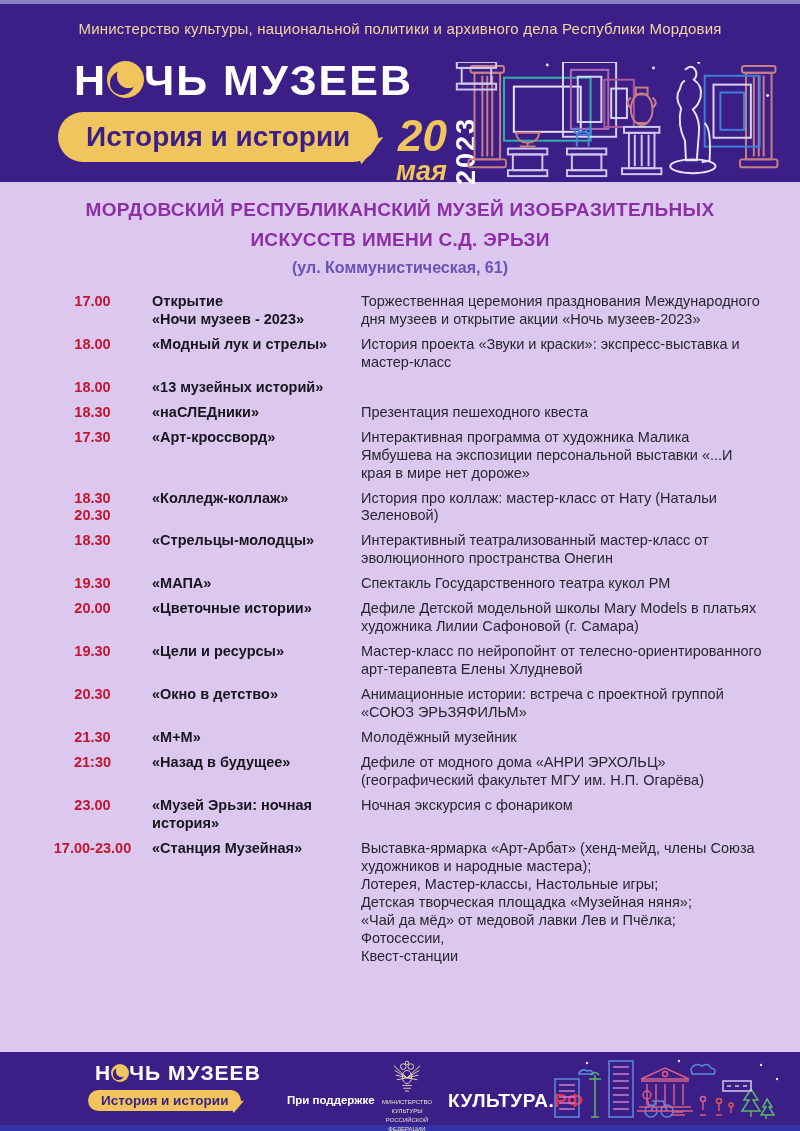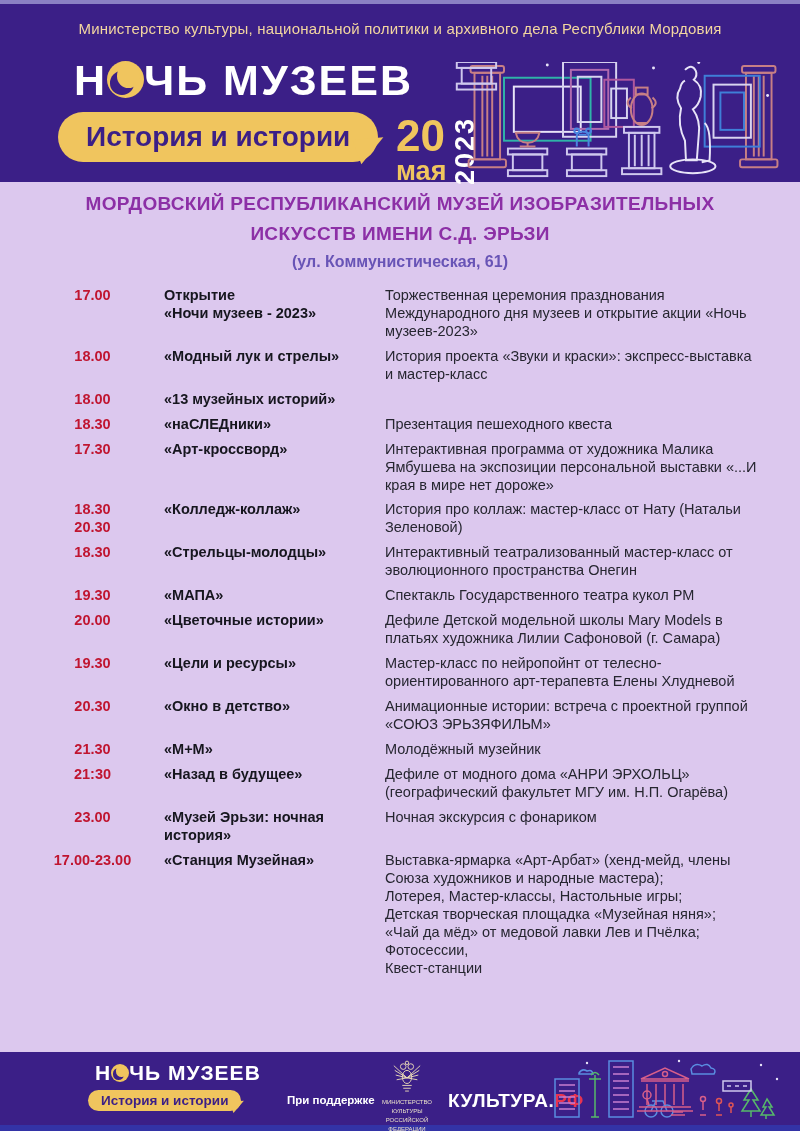--- a/index.html
+++ b/index.html
@@ -23,36 +23,36 @@
                   background:#3b1f87; border-radius:50%; }
   .moon::after  { content:""; position:absolute; left:26%; top:8%; width:64%; height:64%;
                   background:#f0c55e; border-radius:50%; }
   .bubble { position:absolute; left:58px; top:108px; background:#f0c55e;
             border-radius:26px; padding:9px 28px; color:#3b1f87;
             font-size:28px; font-weight:700; white-space:nowrap; }
   .bubble::after { content:""; position:absolute; right:-8px; bottom:2px; width:0; height:0;
                    border-left:30px solid #f0c55e; border-top:8px solid transparent;
                    border-bottom:18px solid transparent; transform:rotate(-20deg); }
   .date-block { position:absolute; left:396px; top:110px; display:flex; }
-  .date-daymonth { text-align:left; line-height:1; }
+  .date-daymonth { text-align:right; line-height:1;font-style:italic; }
   .date-day { color:#f0c55e; font-size:44px; font-weight:800; }
   .date-month { color:#f0c55e; font-size:27px; font-weight:800; }
   .date-year { color:#fff; font-size:27px; font-weight:800; margin-left:4px;
                writing-mode:vertical-rl; transform:rotate(180deg); letter-spacing:2px; }
   .header-art { position:absolute; right:6px; top:58px; }
 
   
-  .body { flex:1 1 auto; padding-top:7px; overflow:hidden; }
+  .body { flex:1 1 auto; padding-top:13px; overflow:hidden; }
   .venue-title { max-width:690px; margin:0 auto; text-align:center;
                  color:#8c2fa6; font-size:19px; font-weight:800;
                  line-height:1.6; letter-spacing:.3px; }
   .venue-address { margin-top:3px; text-align:center; color:#6854b6;
                    font-size:16px; font-weight:700; }
   .schedule { margin-top:16px; padding:0 38px 0 45px; }
-  .row { display:grid; grid-template-columns:95px 197px 1fr; column-gap:24px;
+  .row { display:grid; grid-template-columns:95px 197px 1fr; column-gap:12px;
          margin-bottom:7px; font-size:14.5px; line-height:1.24; }
   .time { color:#c01530; font-weight:700; text-align:center; white-space:pre-line; }
   .name { color:#16161e; font-weight:700; white-space:pre-line; }
   .desc { color:#262630; white-space:pre-line; }
 
   
   .footer { position:relative; height:73px; background:#3b1f87; flex:none; }
   .f-logo-title { position:absolute; left:95px; top:9px; color:#fff;
                   font-size:21px; font-weight:800; letter-spacing:1px; white-space:nowrap; }
   .f-bubble { position:absolute; left:88px; top:38px; background:#f0c55e;

